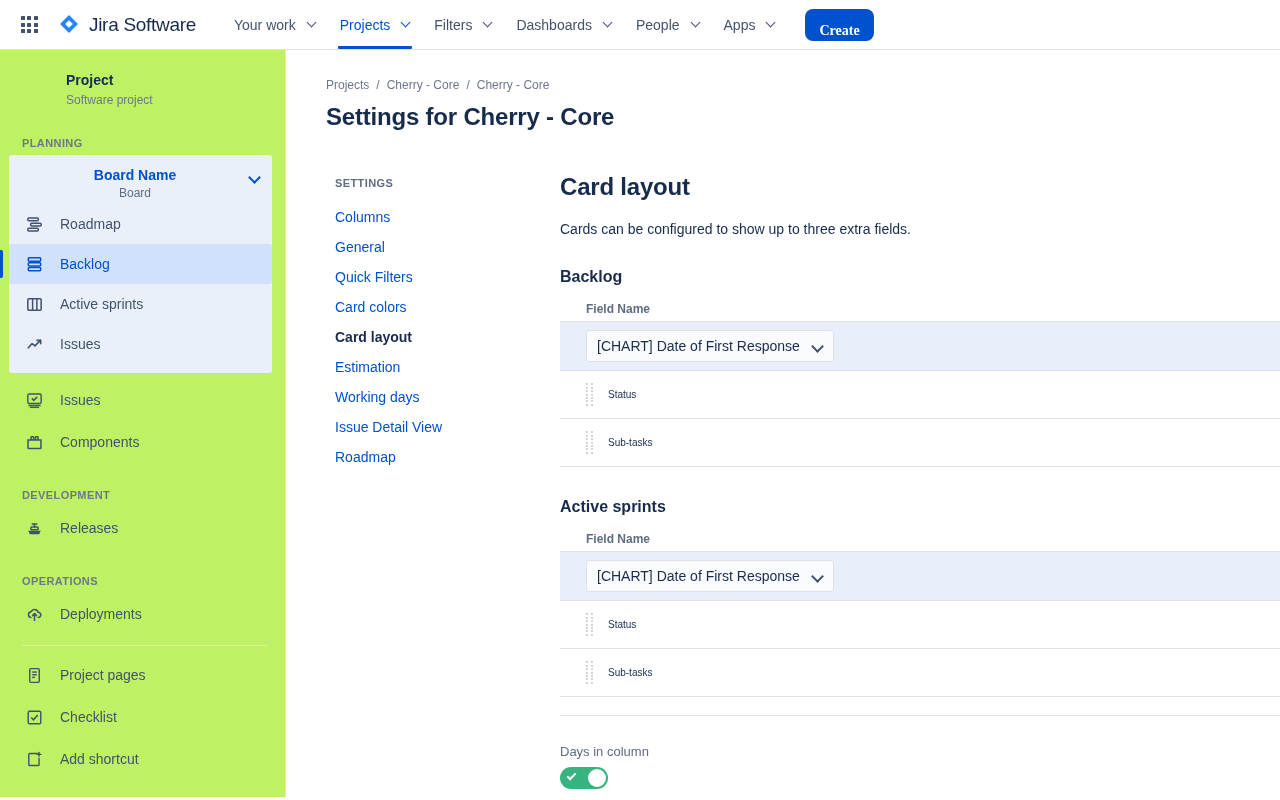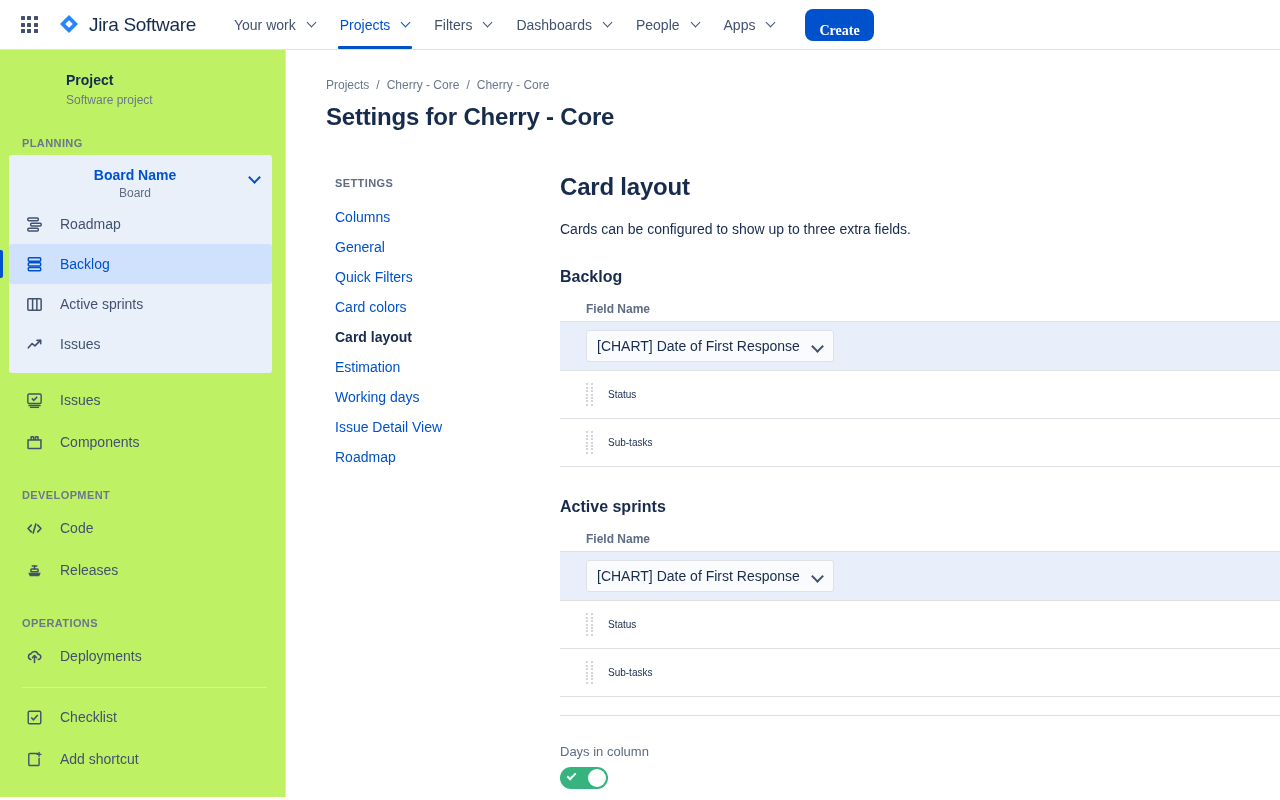--- a/index.html
+++ b/index.html
@@ -402,30 +402,20 @@
           <path d="M3.2 7.4 h13.6 v8.2 a0.8 0.8 0 0 1 -0.8 0.8 H4 a0.8 0.8 0 0 1 -0.8 -0.8 Z"></path>
           <path d="M6.4 7.4 V4.6 a0.7 0.7 0 0 1 0.7 -0.7 h1.3 a0.7 0.7 0 0 1 0.7 0.7 V7.4"></path>
           <path d="M11 7.4 V4.6 a0.7 0.7 0 0 1 0.7 -0.7 h1.3 a0.7 0.7 0 0 1 0.7 0.7 V7.4"></path>
         </svg>
       </span>
       <span class="lbl">Components</span>
     </div>
 
     <div class="section-label" style="margin-top:26px;">DEVELOPMENT</div>
 
-    <div class="navrow-out">
-      <span class="ic">
-        <svg width="19" height="19" viewBox="0 0 20 20" fill="none" stroke="currentColor" stroke-width="1.7" stroke-linecap="round" stroke-linejoin="round">
-          <polyline points="6.6,6.4 3.2,10 6.6,13.6"></polyline>
-          <polyline points="13.4,6.4 16.8,10 13.4,13.6"></polyline>
-          <line x1="11.4" y1="5.2" x2="8.6" y2="14.8"></line>
-        </svg>
-      </span>
-      <span class="lbl">Code</span>
-    </div>
 
     <div class="navrow-out">
       <span class="ic">
         <svg width="19" height="19" viewBox="0 0 20 20" fill="none" stroke="currentColor" stroke-width="1.6" stroke-linecap="round">
           <path d="M3.4 12.4 h13.2 l-1.7 3.6 H5.1 Z" fill="currentColor" stroke="none"></path>
           <rect x="6.2" y="8.4" width="7.6" height="3" rx="0.8"></rect>
           <line x1="10" y1="8.4" x2="10" y2="5.4"></line>
           <line x1="7.6" y1="5.2" x2="12.4" y2="5.2"></line>
         </svg>
       </span>
@@ -440,20 +430,31 @@
           <path d="M6.1 13.2 A3.1 3.1 0 0 1 6.4 7.1 A3.9 3.9 0 0 1 13.8 7.6 A2.8 2.8 0 0 1 13.9 13.2"></path>
           <line x1="10" y1="16.4" x2="10" y2="9.2"></line>
           <polyline points="7.9,11.2 10,9.1 12.1,11.2"></polyline>
         </svg>
       </span>
       <span class="lbl">Deployments</span>
     </div>
 
     <div class="sb-divider"></div>
 
+    <div class="navrow-out">
+      <span class="ic">
+        <svg width="19" height="19" viewBox="0 0 20 20" fill="none" stroke="currentColor" stroke-width="1.5">
+          <rect x="5" y="2.8" width="10" height="14.4" rx="1.1"></rect>
+          <line x1="7.6" y1="6.4" x2="12.4" y2="6.4"></line>
+          <line x1="7.6" y1="9.2" x2="12.4" y2="9.2"></line>
+          <line x1="7.6" y1="12" x2="10.4" y2="12"></line>
+        </svg>
+      </span>
+      <span class="lbl">Project pages</span>
+    </div>
 
     <div class="navrow-out">
       <span class="ic">
         <svg width="19" height="19" viewBox="0 0 20 20" fill="none" stroke="currentColor" stroke-width="1.5">
           <rect x="3.4" y="3.4" width="13.2" height="13.2" rx="1.4"></rect>
           <polyline points="6.6,10 8.9,12.4 13.4,7.4" stroke-width="1.6"></polyline>
         </svg>
       </span>
       <span class="lbl">Checklist</span>
     </div>

